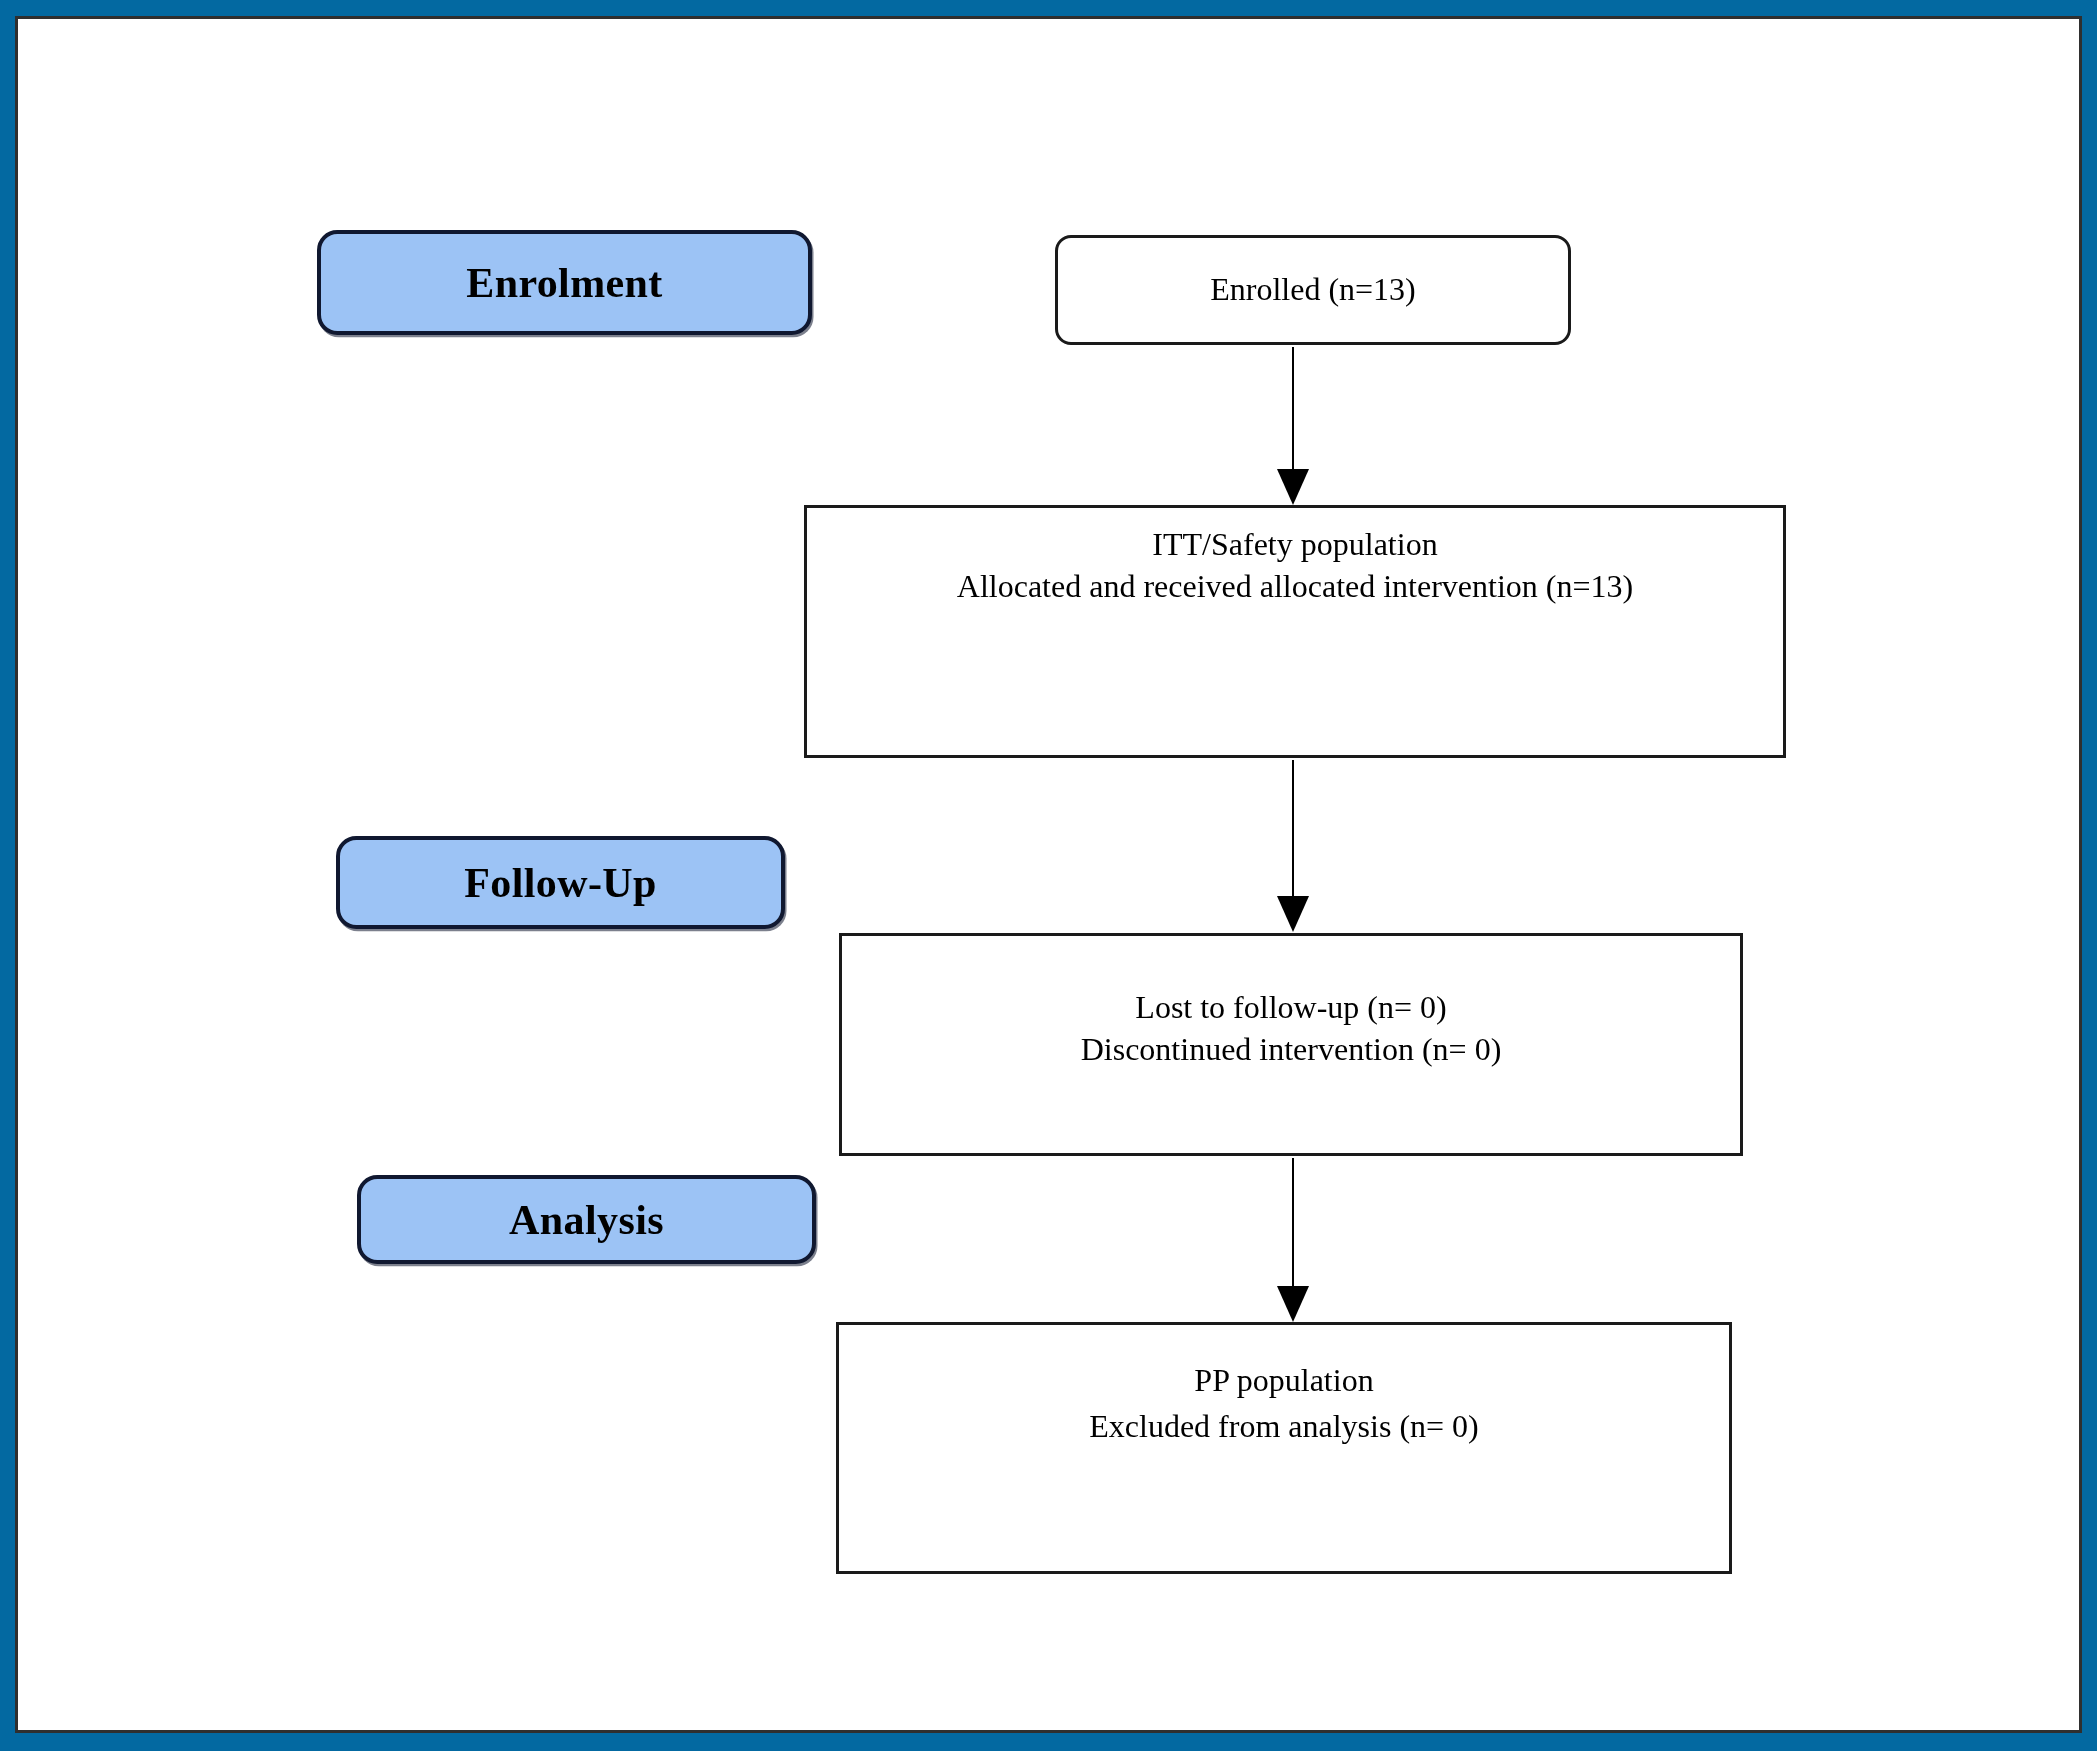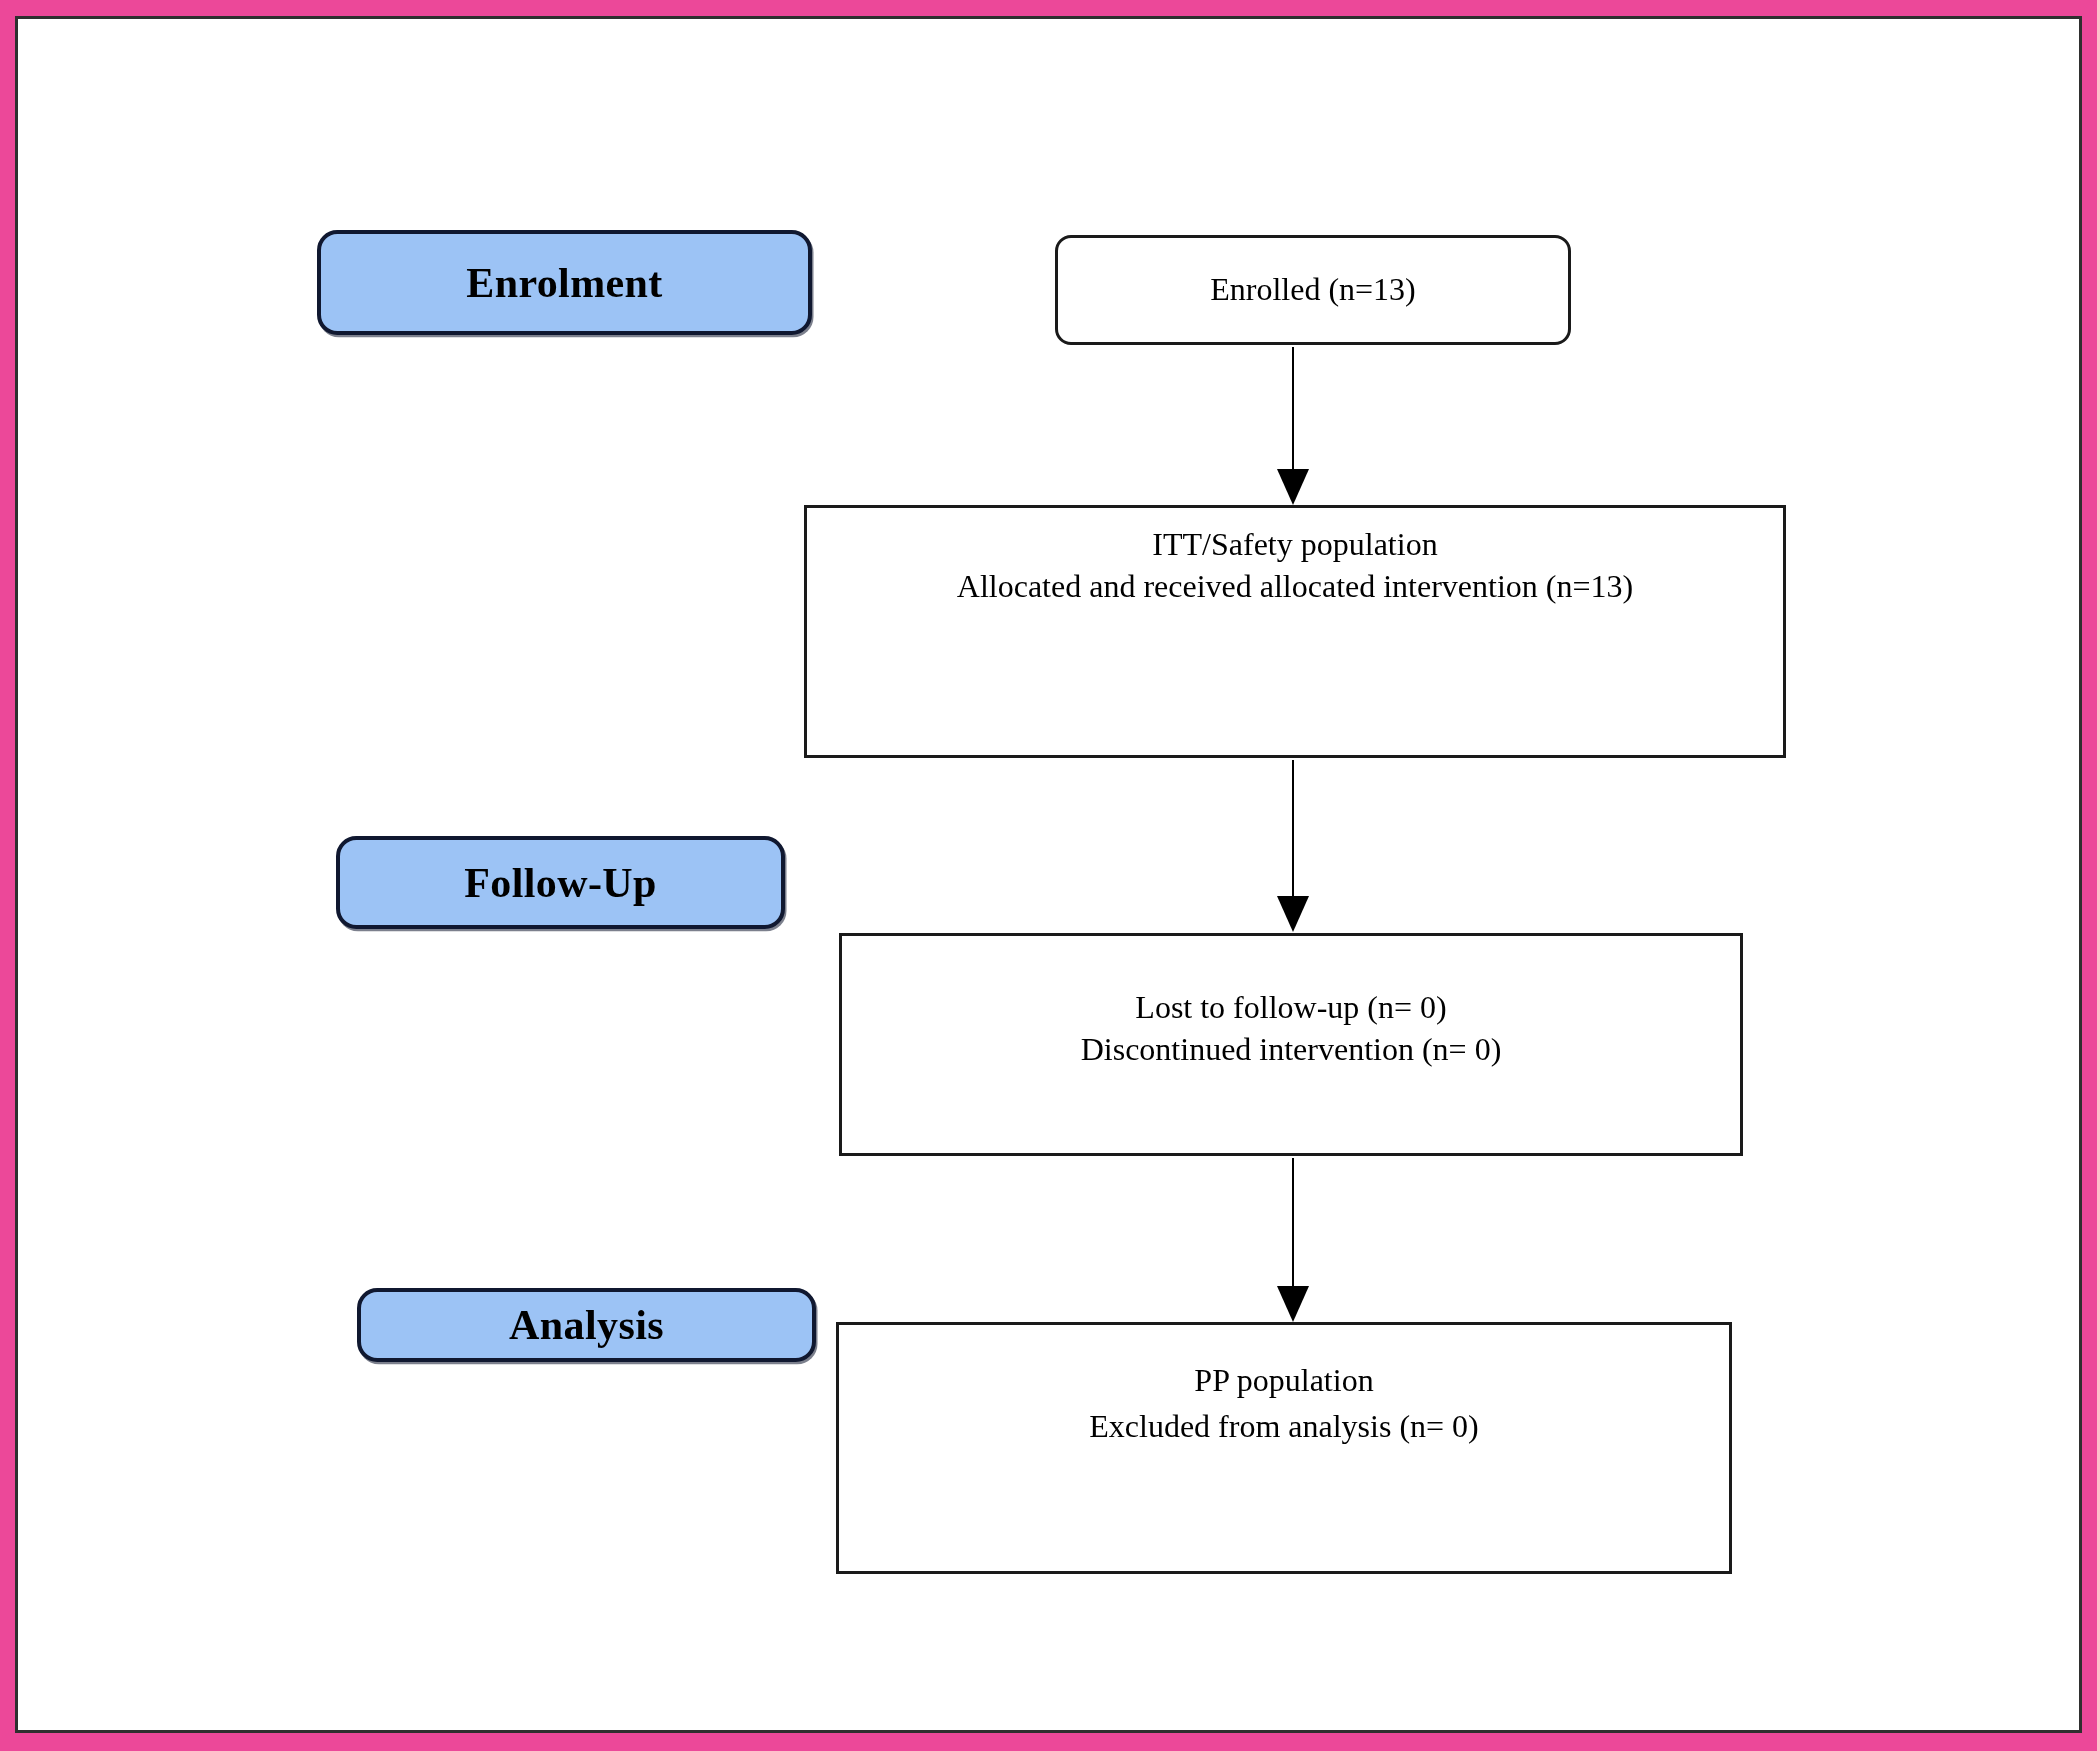--- a/index.html
+++ b/index.html
@@ -9,21 +9,21 @@
     --outer-border: #2f2f2f;
     --arrow: #000000;
     --text: #000000;
   }
   * { box-sizing: border-box; margin: 0; padding: 0; }
   html, body { background: #ffffff; }
   .canvas {
     position: relative;
     width: 2097px;
     height: 1751px;
-    background: #ec4899;
+    background: #0369a1;
     font-family: "Liberation Serif", "DejaVu Serif", serif;
     color: var(--text);
     overflow: hidden;
   }
   .frame {
     position: absolute;
     left: 14.5px; top: 16px;
     width: 2067px; height: 1717px;
     border: 3.6px solid var(--outer-border);
     background: #ffffff;
@@ -36,21 +36,21 @@
     display: flex;
     align-items: center;
     justify-content: center;
     font-size: 42px;
     font-weight: bold;
     letter-spacing: 0.4px;
     box-shadow: 1.5px 2.2px 0 rgba(16,24,48,0.55);
   }
   .stage-enrolment { left: 317px; top: 230px; width: 495px; height: 105px; }
   .stage-followup  { left: 336px; top: 836px; width: 449px; height: 93px; }
-  .stage-analysis  { left: 357px; top: 1288px; width: 459px; height: 74px; font-family: Liberation Serif, serif; }
+  .stage-analysis  { left: 357px; top: 1175px; width: 459px; height: 89px; font-family: Liberation Serif, serif; }
 
   .flow-box {
     position: absolute;
     background: #ffffff;
     border: 3.6px solid var(--box-border);
     font-size: 32px;
     line-height: 1.3;
     text-align: center;
   }
   .flow-box p { margin: 0; }

